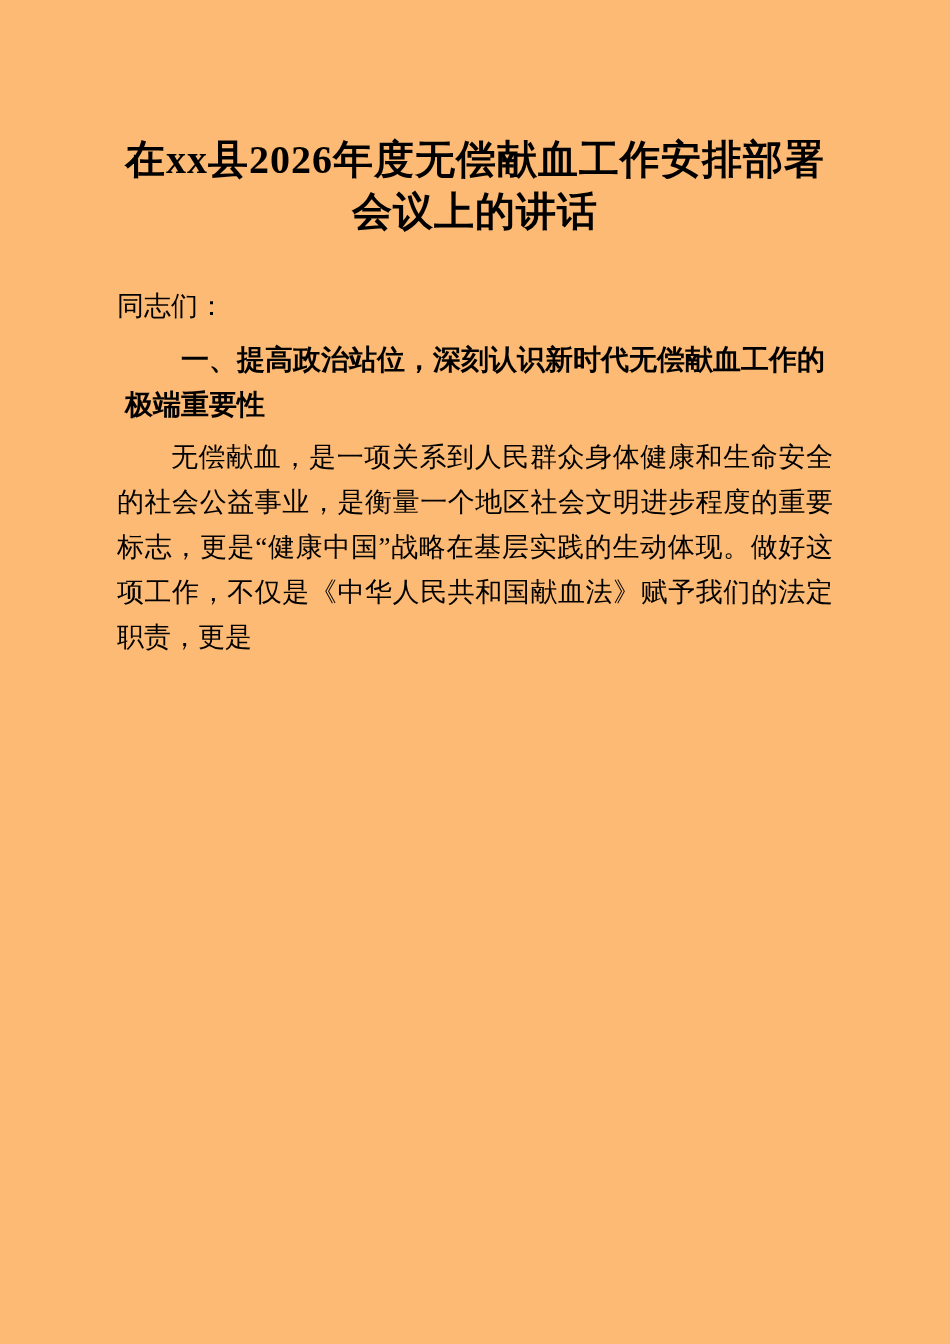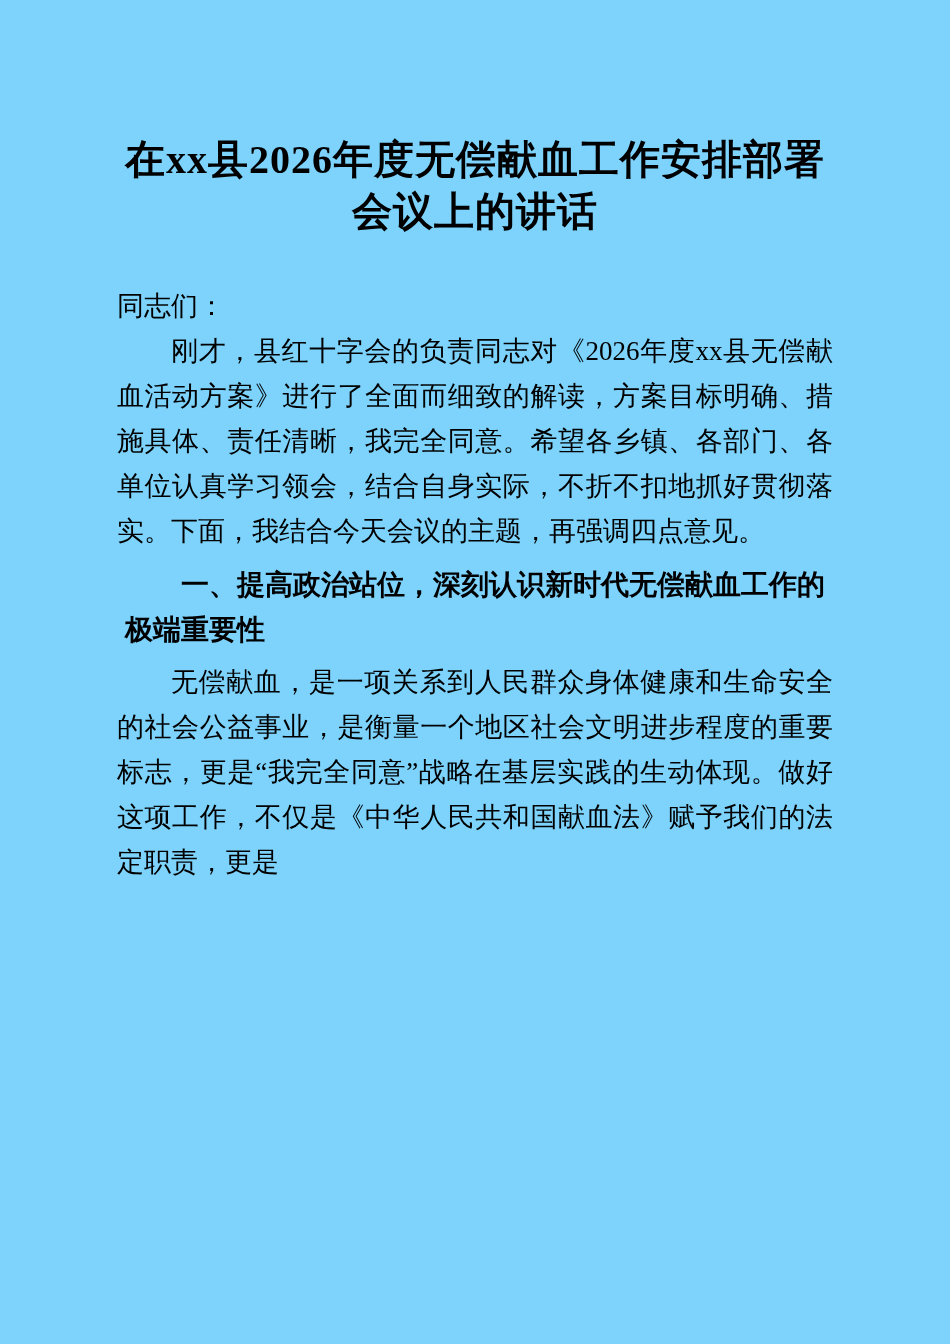--- a/index.html
+++ b/index.html
@@ -4,21 +4,21 @@
 <style>
   html, body {
     margin: 0;
     padding: 0;
     background: #ffffff;
   }
   .page {
     position: relative;
     width: 950px;
     height: 1344px;
-    background: #7dd3fc;
+    background: #fdba74;
     color: #000000;
     overflow: hidden;
   }
   .content {
     position: absolute;
     left: 117px;
     top: 134px;
     width: 716px;
   }
   .doc-title {
@@ -60,20 +60,19 @@
 <body>
 
 <div class="page">
   <div class="content">
 
     <h1 class="doc-title">在xx县2026年度无偿献血工作安排部署会议上的讲话</h1>
 
     <p class="body-text salutation">同志们：</p>
 
 
-    <p class="body-text para">刚才，县红十字会的负责同志对《2026年度xx县无偿献血活动方案》进行了全面而细致的解读，方案目标明确、措施具体、责任清晰，我完全同意。希望各乡镇、各部门、各单位认真学习领会，结合自身实际，不折不扣地抓好贯彻落实。下面，我结合今天会议的主题，再强调四点意见。</p>
 
     <h2 class="section-heading">一、提高政治站位，深刻认识新时代无偿献血工作的极端重要性</h2>
 
-    <p class="body-text para">无偿献血，是一项关系到人民群众身体健康和生命安全的社会公益事业，是衡量一个地区社会文明进步程度的重要标志，更是“我完全同意”战略在基层实践的生动体现。做好这项工作，不仅是《中华人民共和国献血法》赋予我们的法定职责，更是</p>
+    <p class="body-text para">无偿献血，是一项关系到人民群众身体健康和生命安全的社会公益事业，是衡量一个地区社会文明进步程度的重要标志，更是“健康中国”战略在基层实践的生动体现。做好这项工作，不仅是《中华人民共和国献血法》赋予我们的法定职责，更是</p>
 
   </div>
 </div>
 
 </body></html>

